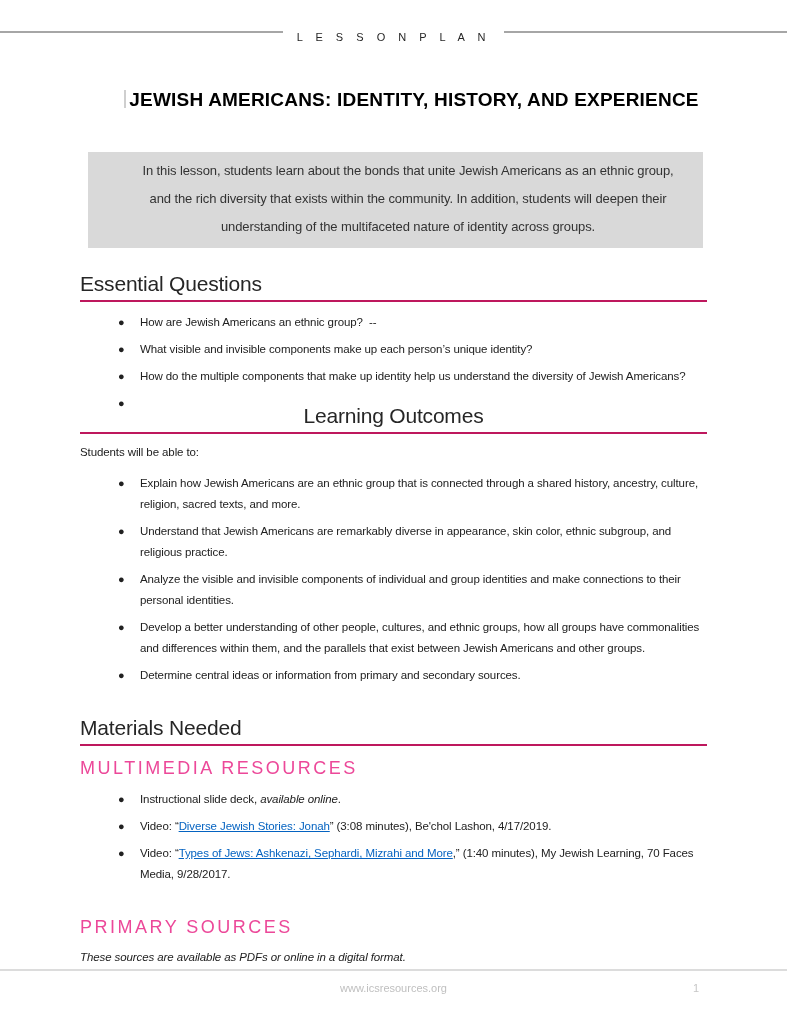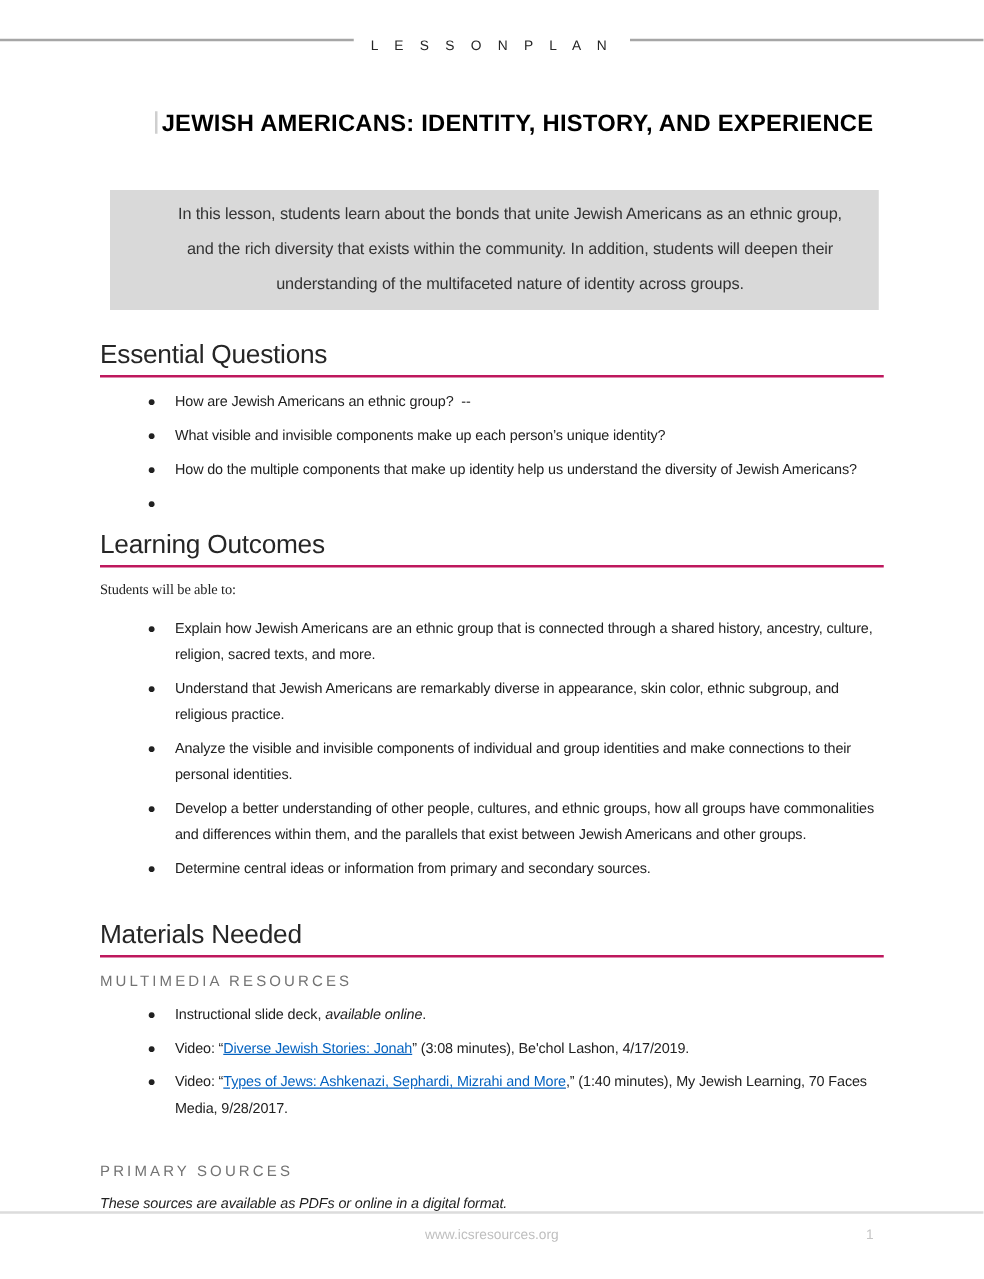--- a/index.html
+++ b/index.html
@@ -67,38 +67,38 @@
   h2.section-heading {
     font-size: 21px;
     font-weight: normal;
     color: #262626;
     letter-spacing: -0.2px;
     line-height: 26px;
     border-bottom: 2px solid #be185d;
     padding-bottom: 3px;
   }
   .sec-eq h2 { margin-top: 23px; }
-  .sec-lo h2 { margin-top: 36px; }
+  .sec-lo h2 { margin-top: 16px; text-align: center; }
   .sec-mn h2 { margin-top: 29px; }
   
   h3.sub-heading {
-    font-size: 12px;
+    font-size: 18px;
     font-weight: normal;
-    color: #737373;
+    color: #ec4899;
     letter-spacing: 2.5px;
     margin-top: 12px;
   }
   
   .body-text {
     font-size: 11.5px;
     letter-spacing: -0.1px;
     line-height: 21px;
     color: #212121;
   }
-  .intro-line { margin-top: 8px; font-family: Liberation Serif, serif; }
+  .intro-line { margin-top: 8px; }
   .note-line { margin-top: 23px; font-style: italic; }
   
   ul.bullets {
     list-style: none;
     margin-top: 10px;
   }
   ul.bullets li {
     position: relative;
     padding-left: 60px;
     margin-bottom: 6px;

